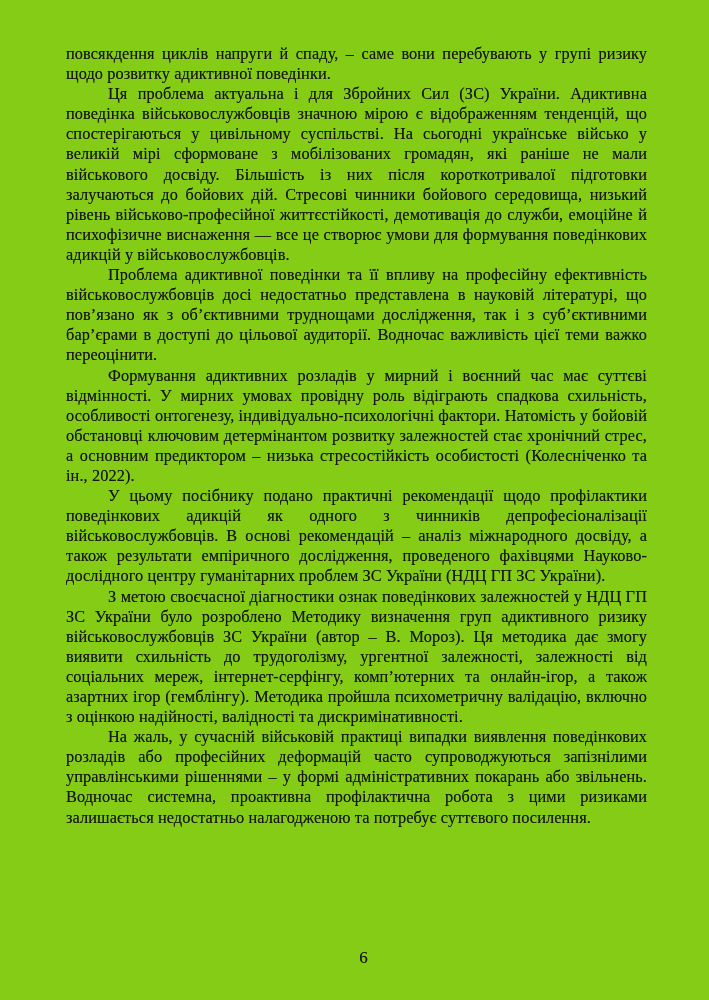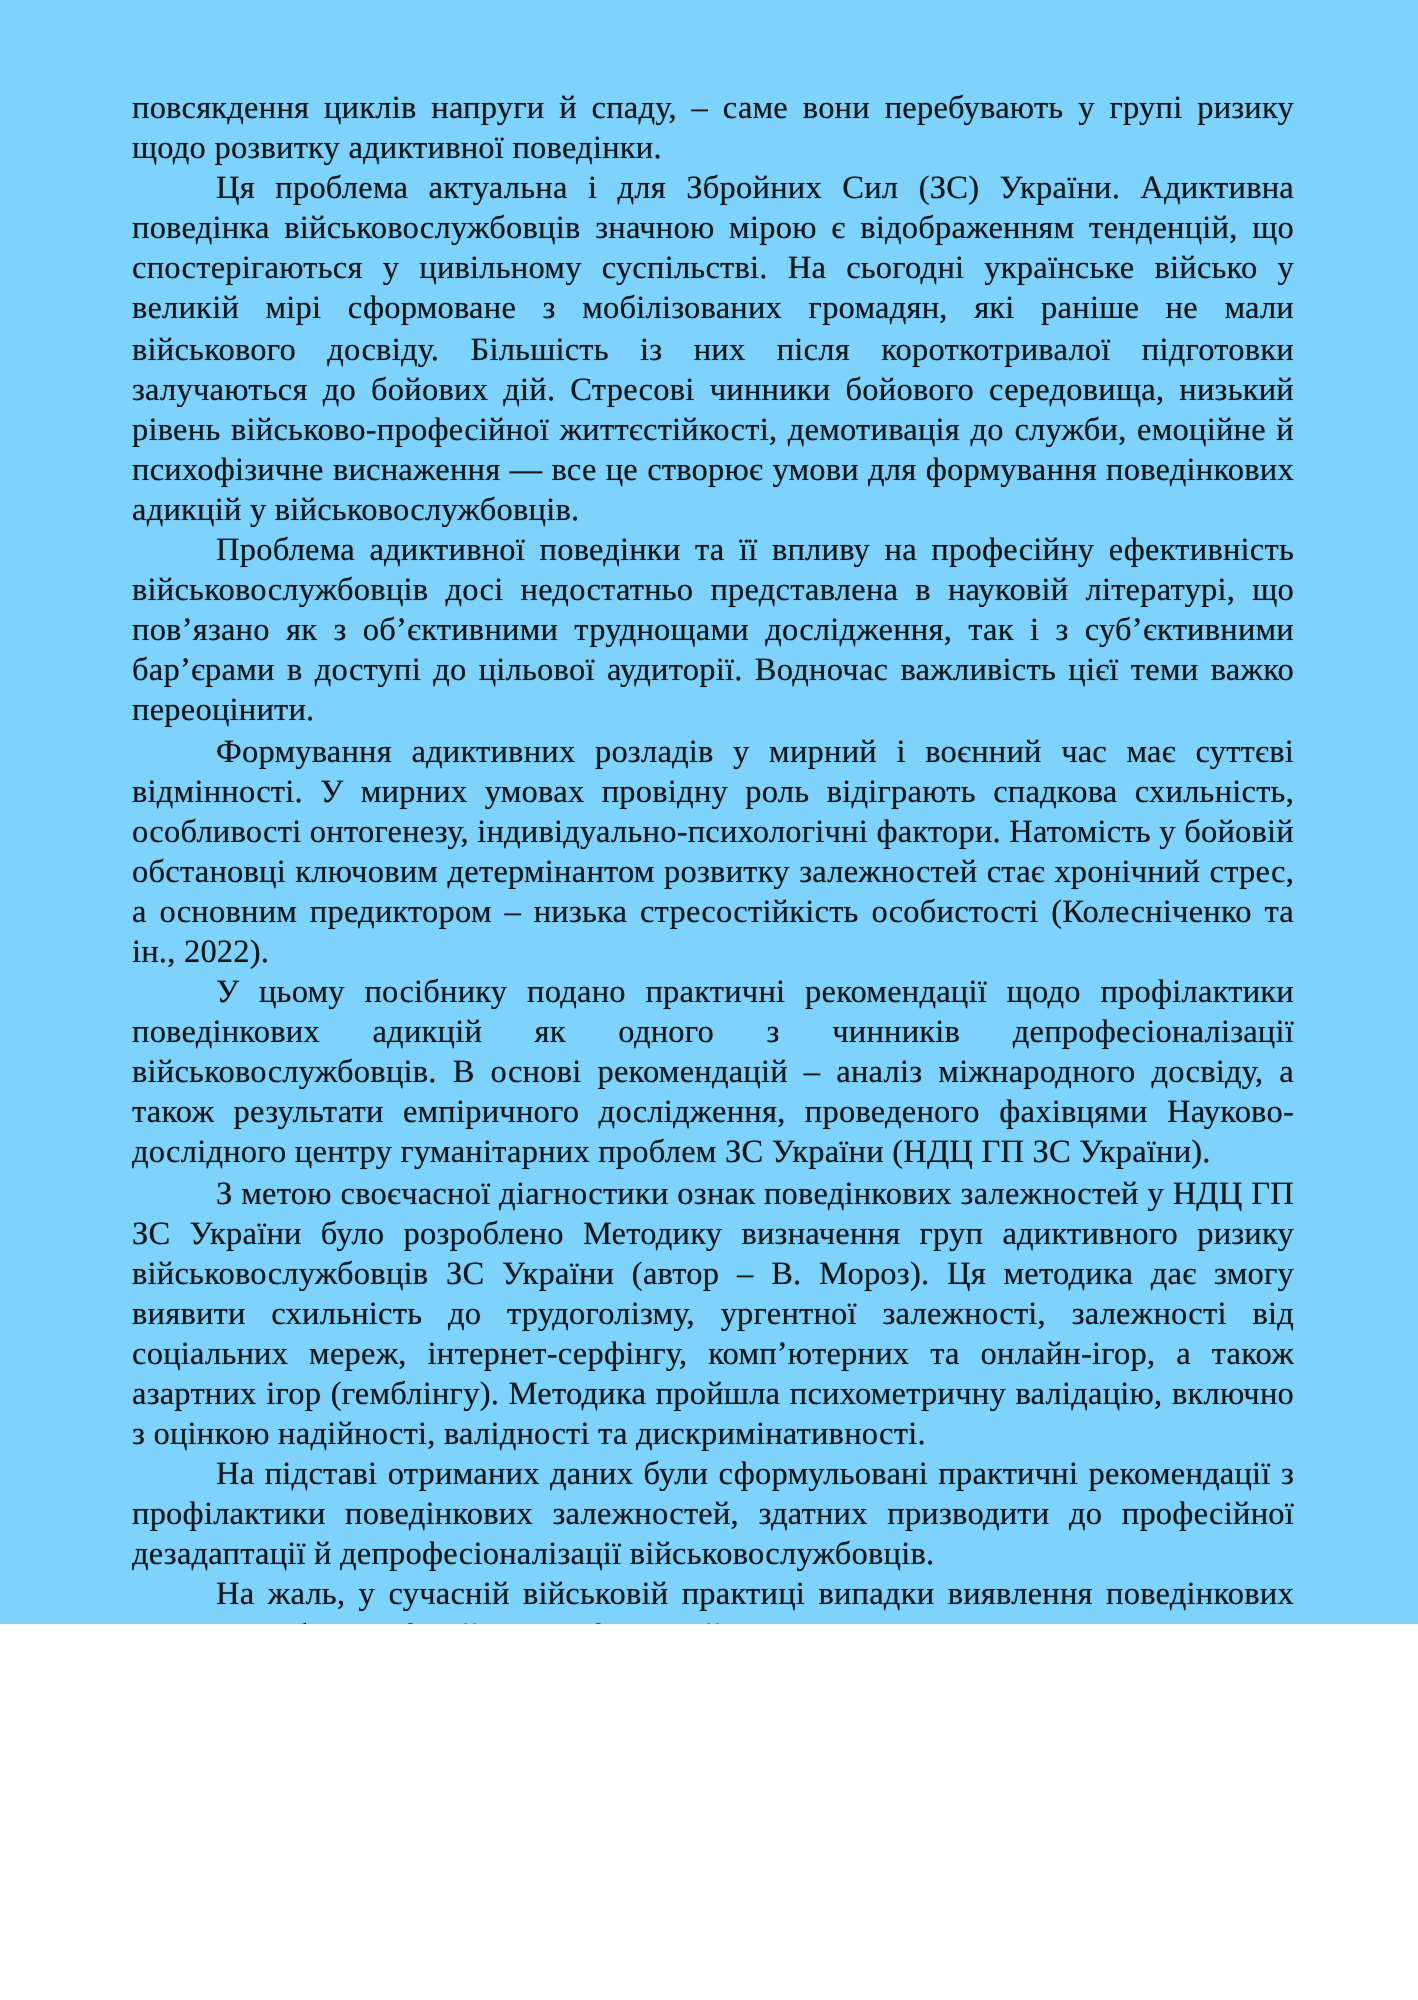--- a/index.html
+++ b/index.html
@@ -3,22 +3,22 @@
 <meta charset="utf-8">
 <style>
   html, body {
     margin: 0;
     padding: 0;
     background: #ffffff;
   }
   .page {
     position: relative;
     width: 709px;
-    height: 812px;
-    background: #7dd3fc;
+    height: 1000px;
+    background: #84cc16;
     overflow: hidden;
     font-family: "Liberation Serif", "DejaVu Serif", serif;
     color: #161616;
   }
   .text-block {
     position: absolute;
     left: 66px;
     top: 44px;
     width: 581px;
     font-size: 16.3px;
@@ -61,20 +61,19 @@
     <p class="para"><span>Ця проблема актуальна і для Збройних Сил (ЗС) України. Адиктивна поведінка військовослужбовців значною мірою є відображенням тенденцій, що спостерігаються у цивільному суспільстві. На сьогодні українське військо у великій мірі сформоване з мобілізованих громадян, які раніше не мали військового досвіду. Більшість із них після короткотривалої підготовки залучаються до бойових дій. Стресові чинники бойового середовища, низький рівень військово-професійної життєстійкості, демотивація до служби, емоційне й психофізичне виснаження — все це створює умови для формування поведінкових адикцій у військовослужбовців.</span></p>
 
     <p class="para"><span>Проблема адиктивної поведінки та її впливу на професійну ефективність військовослужбовців досі недостатньо представлена в науковій літературі, що пов’язано як з об’єктивними труднощами дослідження, так і з суб’єктивними бар’єрами в доступі до цільової аудиторії. Водночас важливість цієї теми важко переоцінити.</span></p>
 
     <p class="para"><span>Формування адиктивних розладів у мирний і воєнний час має суттєві відмінності. У мирних умовах провідну роль відіграють спадкова схильність, особливості онтогенезу, індивідуально-психологічні фактори. </span><span class="run-italic">Натомість у бойовій обстановці ключовим детермінантом розвитку залежностей стає хронічний стрес, а основним предиктором – низька стресостійкість особистості</span><span> (Колесніченко та ін., 2022).</span></p>
 
     <p class="para"><span>У цьому посібнику подано практичні рекомендації щодо профілактики поведінкових адикцій як одного з чинників депрофесіоналізації військовослужбовців. В основі рекомендацій – аналіз міжнародного досвіду, а також результати емпіричного дослідження, проведеного фахівцями Науково-дослідного центру гуманітарних проблем ЗС України (НДЦ ГП ЗС України).</span></p>
 
     <p class="para"><span>З метою своєчасної діагностики ознак поведінкових залежностей у НДЦ ГП ЗС України було розроблено </span><span class="run-italic">Методику визначення груп адиктивного ризику військовослужбовців ЗС України</span><span> (автор – В. Мороз). Ця методика дає змогу виявити схильність до трудоголізму, ургентної залежності, залежності від соціальних мереж, інтернет-серфінгу, комп’ютерних та онлайн-ігор, а також азартних ігор (гемблінгу). Методика пройшла психометричну валідацію, включно з оцінкою надійності, валідності та дискримінативності.</span></p>
 
-    <p class="para"><span>На підставі отриманих даних були сформульовані практичні рекомендації з профілактики поведінкових залежностей, здатних призводити до професійної дезадаптації й депрофесіоналізації військовослужбовців.</span></p>
 
     <p class="para"><span>На жаль, у сучасній військовій практиці випадки виявлення поведінкових розладів або професійних деформацій часто супроводжуються запізнілими управлінськими рішеннями – у формі адміністративних покарань або звільнень. Водночас системна, проактивна профілактична робота з цими ризиками залишається недостатньо налагодженою та потребує суттєвого посилення.</span></p>
 
   </div>
 
   <div class="footer">6</div>
 </div>
 
 </body></html>

